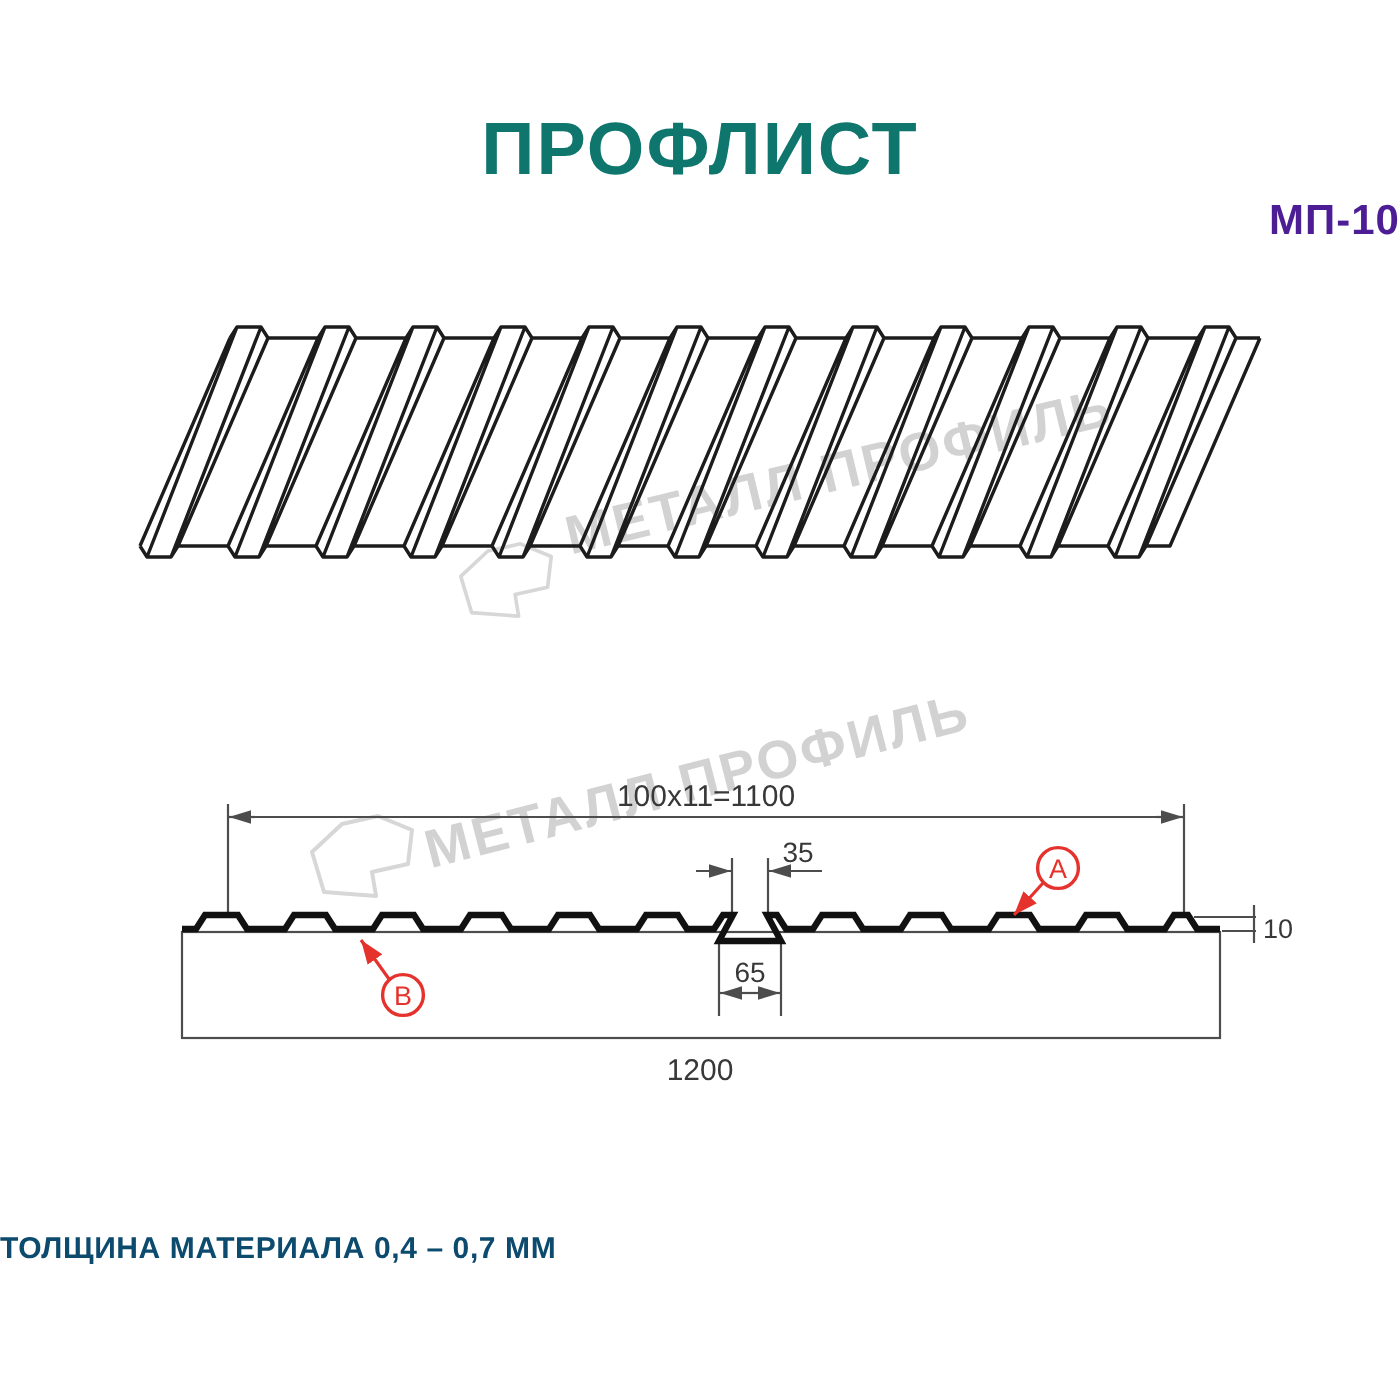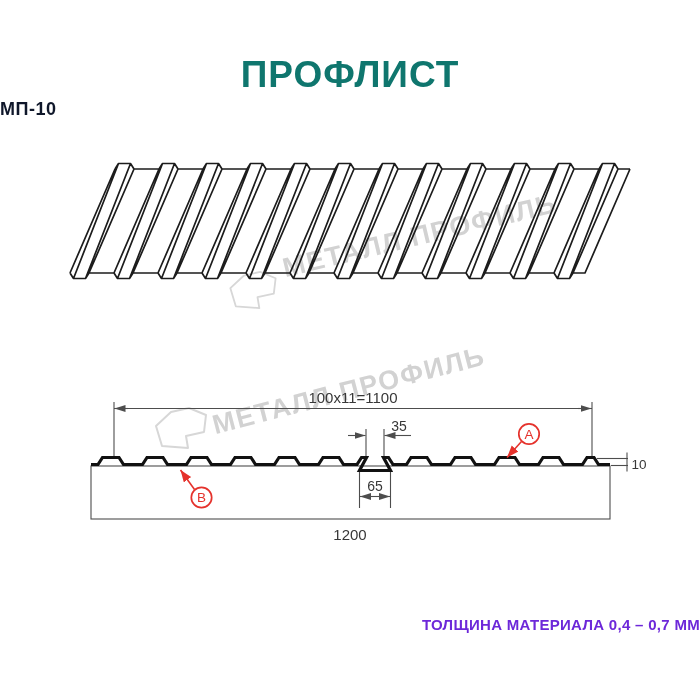--- a/index.html
+++ b/index.html
@@ -1,23 +1,23 @@
 <!DOCTYPE html>
 <html><head>
 <meta charset="utf-8">
 <style>
   html,body{margin:0;padding:0;background:#fff;}
   #page{position:relative;width:700px;height:700px;background:#ffffff;overflow:hidden;
         font-family:"Liberation Sans", sans-serif;}
   .title{position:absolute;left:0;right:0;top:54px;text-align:center;
          font-size:37px;font-weight:800;letter-spacing:1px;color:#0f766e;}
-  .subtitle{position:absolute;left:0;right:0;top:99px;text-align:left;
-         font-size:18px;font-weight:700;letter-spacing:.5px;color:#0f172a;}
-  .footer-note{position:absolute;left:0;right:0;top:616px;text-align:right;
-         font-size:15px;font-weight:600;letter-spacing:.3px;color:#6d28d9;}
+  .subtitle{position:absolute;left:0;right:0;top:99px;text-align:right;
+         font-size:21px;font-weight:700;letter-spacing:.5px;color:#4c1d95;}
+  .footer-note{position:absolute;left:0;right:0;top:616px;text-align:left;
+         font-size:15px;font-weight:600;letter-spacing:.3px;color:#0c4a6e;}
   .watermark{position:absolute;z-index:1;}
   .wm-text{position:absolute;white-space:nowrap;font-weight:700;font-size:27px;
          letter-spacing:1.5px;color:#d2d2d2;transform-origin:left bottom;}
   #wm-top-text{left:287px;top:253px;transform:rotate(-13.5deg);}
   #wm-mid-text{left:217px;top:410px;transform:rotate(-14.5deg);}
   .wm-logo{position:absolute;}
   #wm-top-logo{left:226px;top:271px;}
   #wm-mid-logo{left:155px;top:407px;}
   #scene{position:absolute;left:0;top:0;z-index:2;}
   svg text{font-family:"Liberation Sans", sans-serif;}

